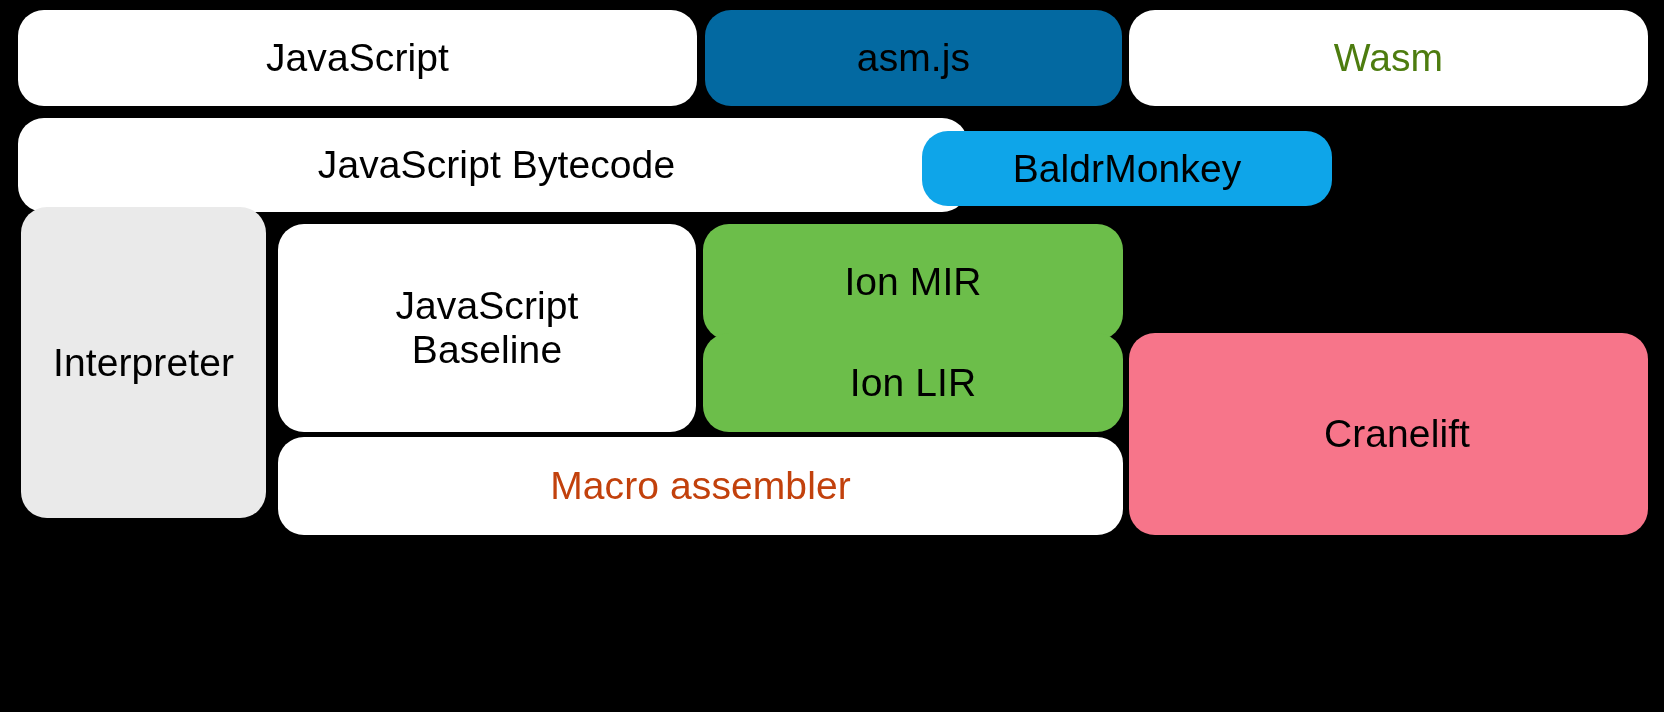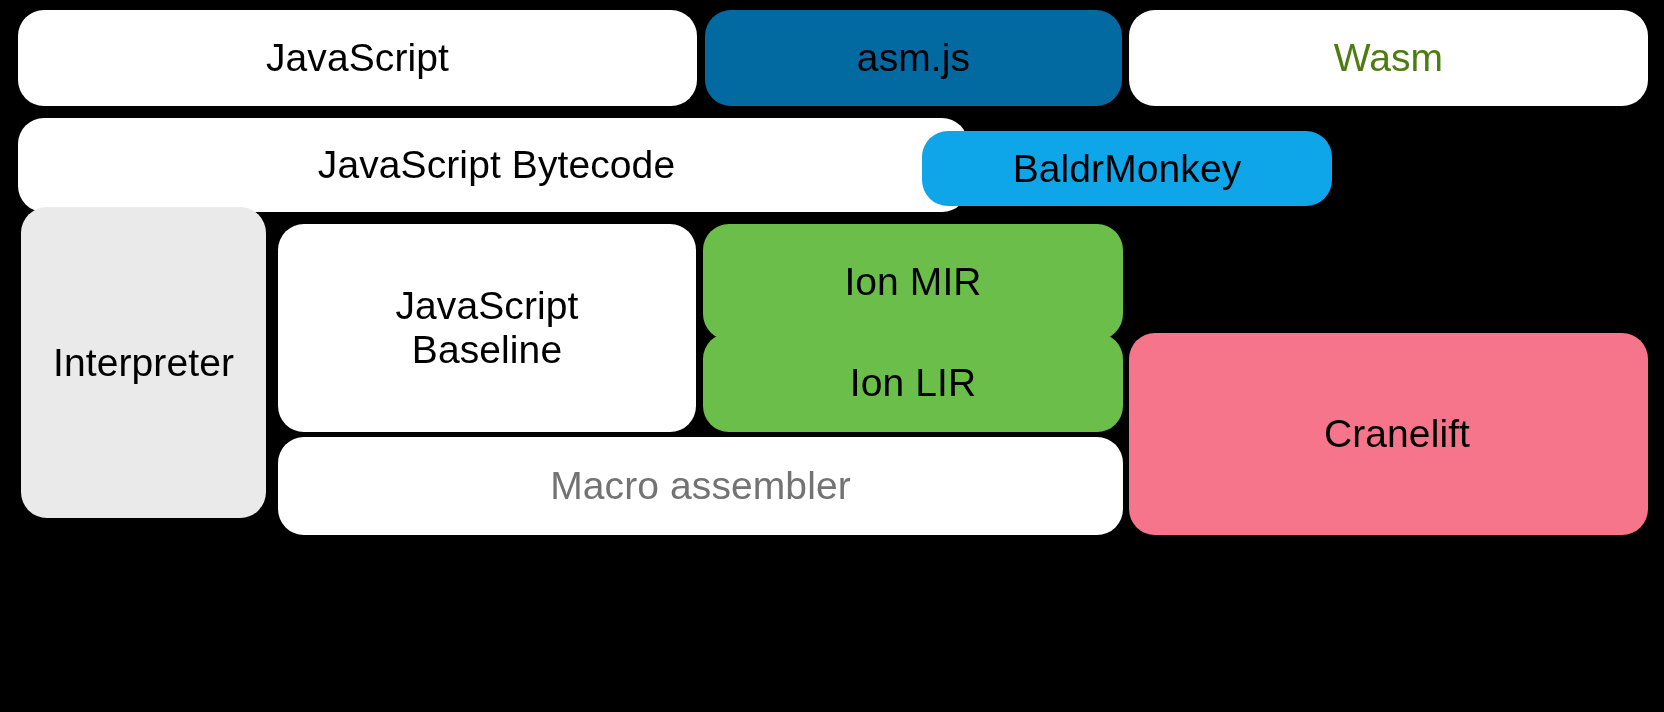--- a/index.html
+++ b/index.html
@@ -48,14 +48,14 @@
     <div class="node fill-white" style="left: 705px; top: 10px; width: 417px; height: 96px; background: #0369a1; color: rgb(0, 0, 0);">asm.js</div>
     <div class="node fill-white" style="left: 1129px; top: 10px; width: 519px; height: 96px; background: rgb(255, 255, 255); color: #4d7c0f;">Wasm</div>
     <div class="node fill-white" style="left: 18px; top: 118px; width: 950px; height: 94px; background: rgb(255, 255, 255); color: rgb(0, 0, 0); padding-left: 17px;">JavaScript Bytecode</div>
     <div class="node fill-white" style="left: 922px; top: 118px; width: 410px; height: 75px; background: #0ea5e9; color: rgb(0, 0, 0); margin-top: 13px;">BaldrMonkey</div>
     <div class="node fill-gray" style="left: 21px; top: 207px; width: 245px; height: 311px; background: rgb(234, 234, 234); color: rgb(0, 0, 0);">Interpreter</div>
     <div class="node fill-white" style="left: 278px; top: 224px; width: 418px; height: 208px; background: rgb(255, 255, 255); color: rgb(0, 0, 0);">JavaScript
 Baseline</div>
     <div class="node fill-green" style="left: 703px; top: 224px; width: 420px; height: 116px; background: rgb(108, 190, 74); color: rgb(0, 0, 0);">Ion MIR</div>
     <div class="node fill-green" style="left: 703px; top: 333px; width: 420px; height: 99px; background: rgb(108, 190, 74); color: rgb(0, 0, 0);">Ion LIR</div>
     <div class="node fill-pink" style="left: 1129px; top: 333px; width: 519px; height: 202px; background: rgb(247, 117, 138); color: rgb(0, 0, 0); padding-left: 27px;">Cranelift</div>
-    <div class="node fill-white" style="left: 278px; top: 437px; width: 845px; height: 98px; background: rgb(255, 255, 255); color: #737373;">Macro assembler</div>
+    <div class="node fill-white" style="left: 278px; top: 437px; width: 845px; height: 98px; background: rgb(255, 255, 255); color: #c2410c;">Macro assembler</div>
   </div>
 
 </body></html>

